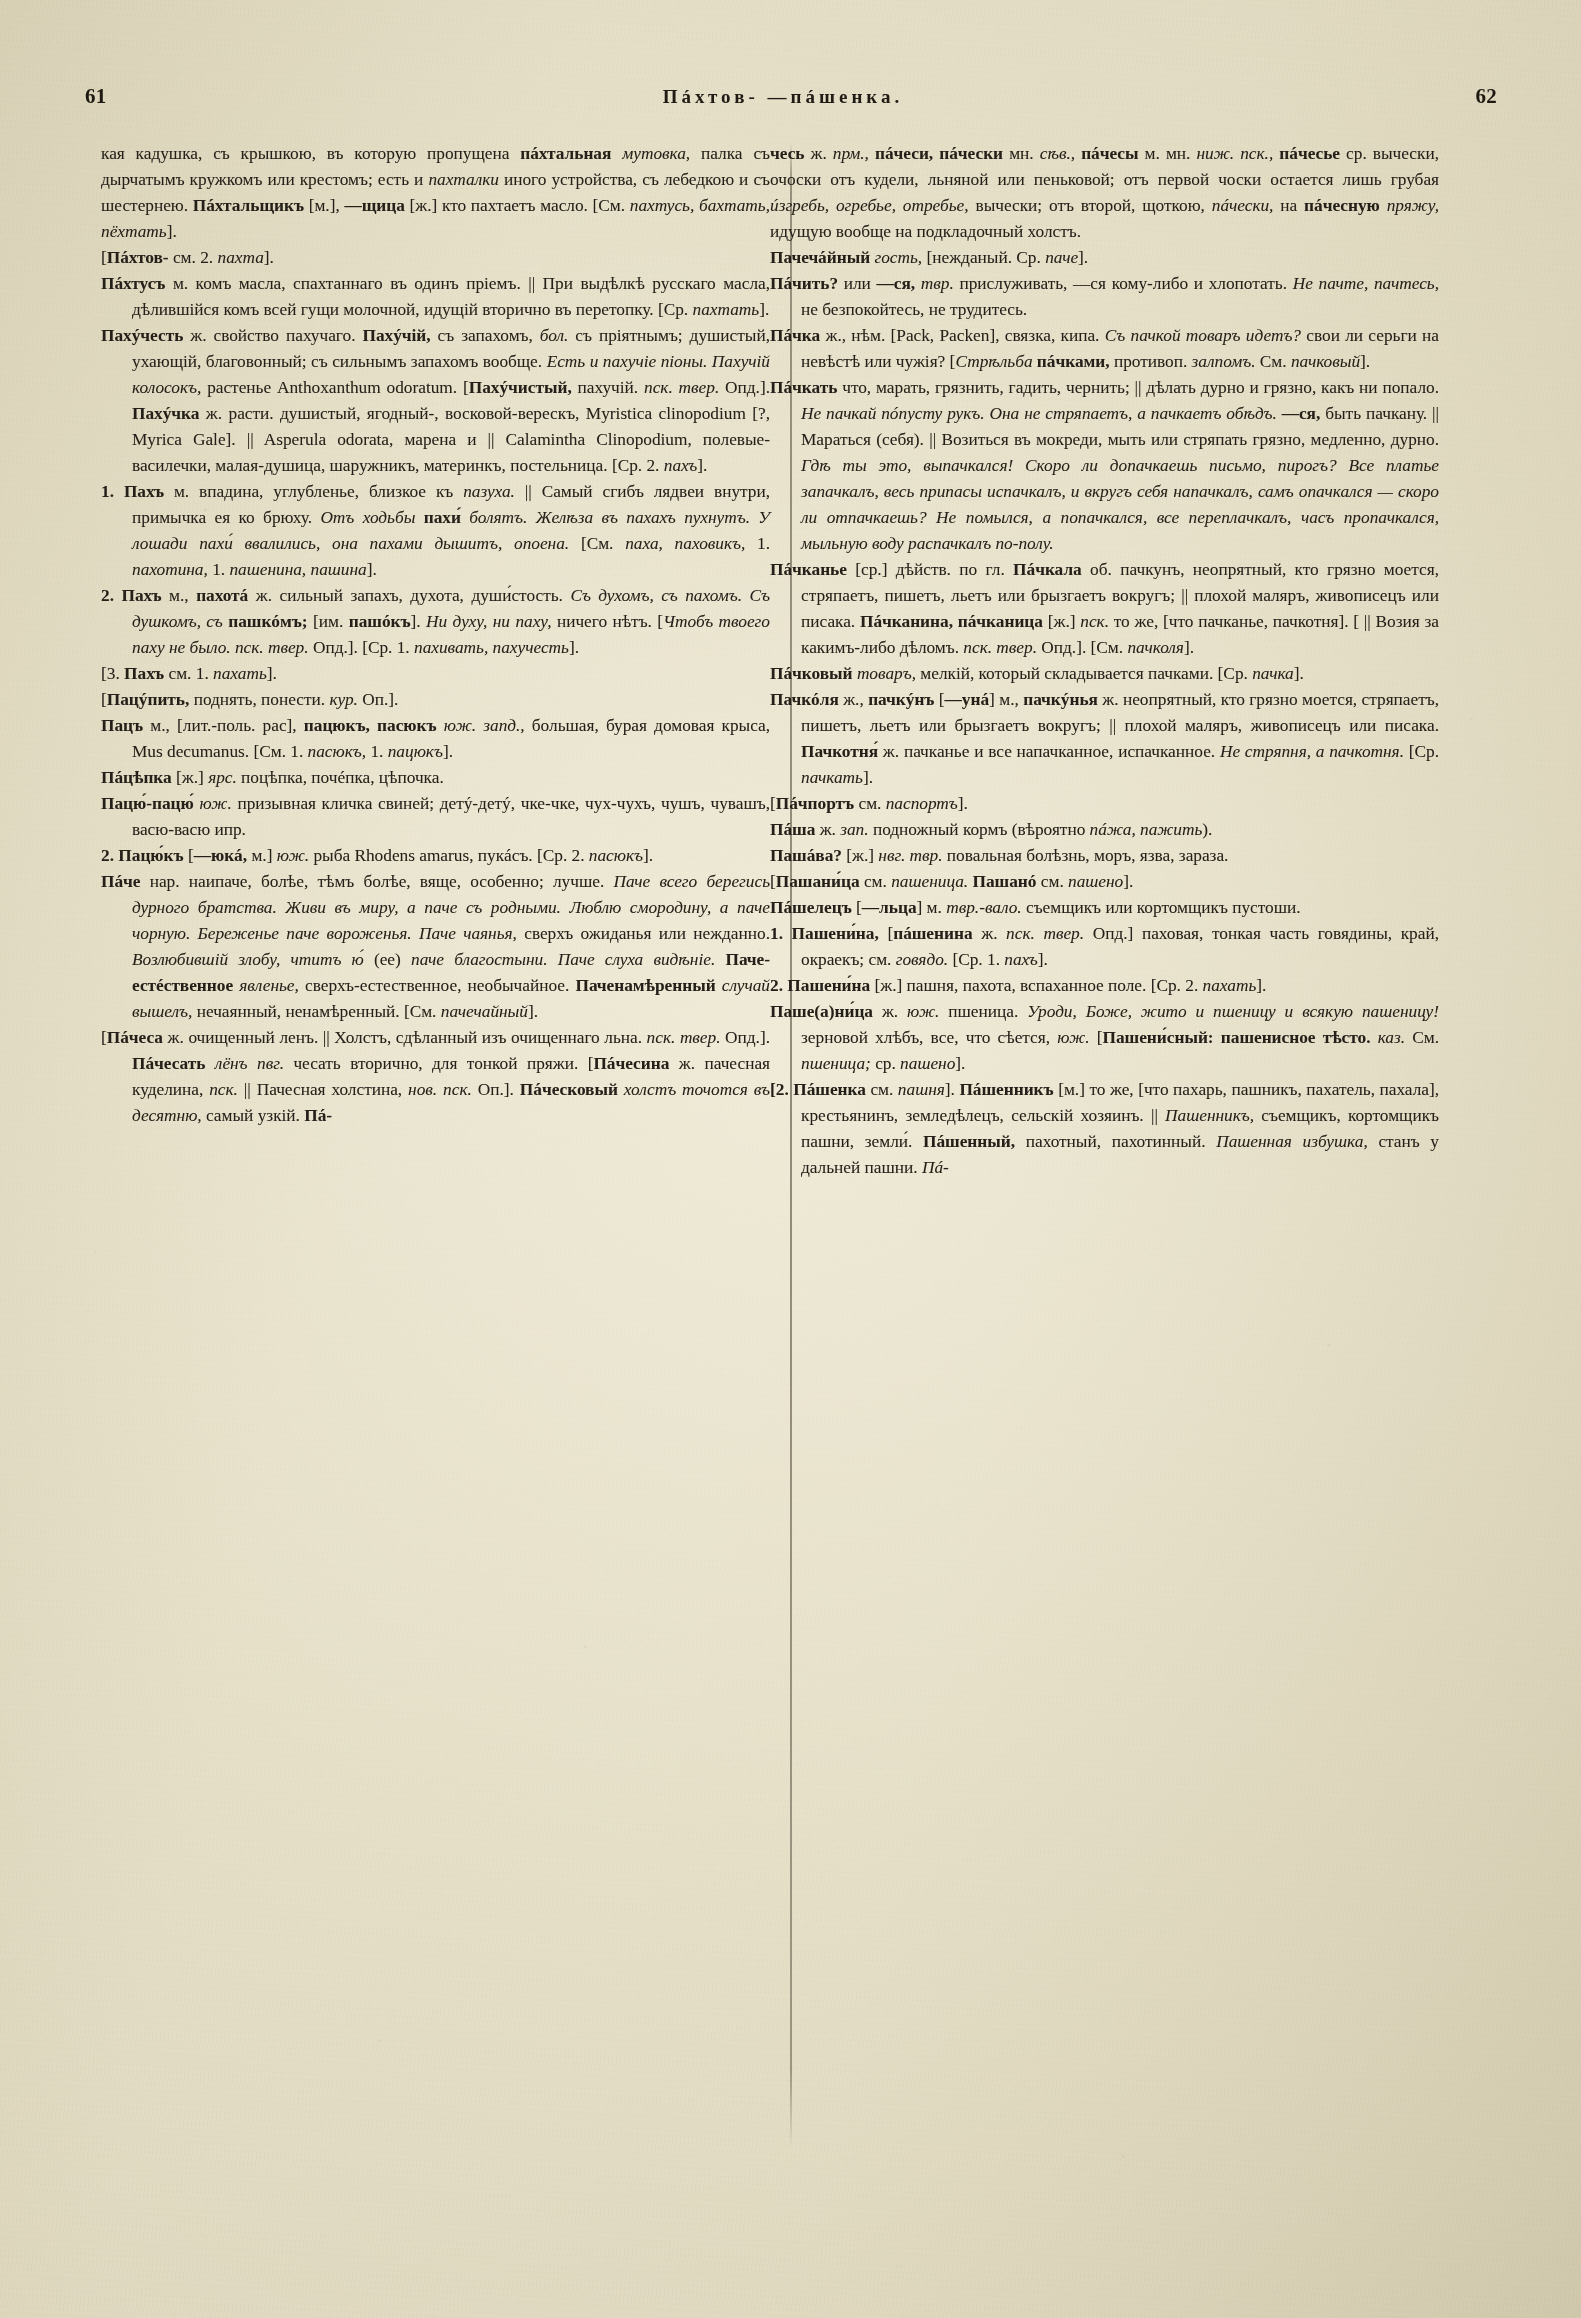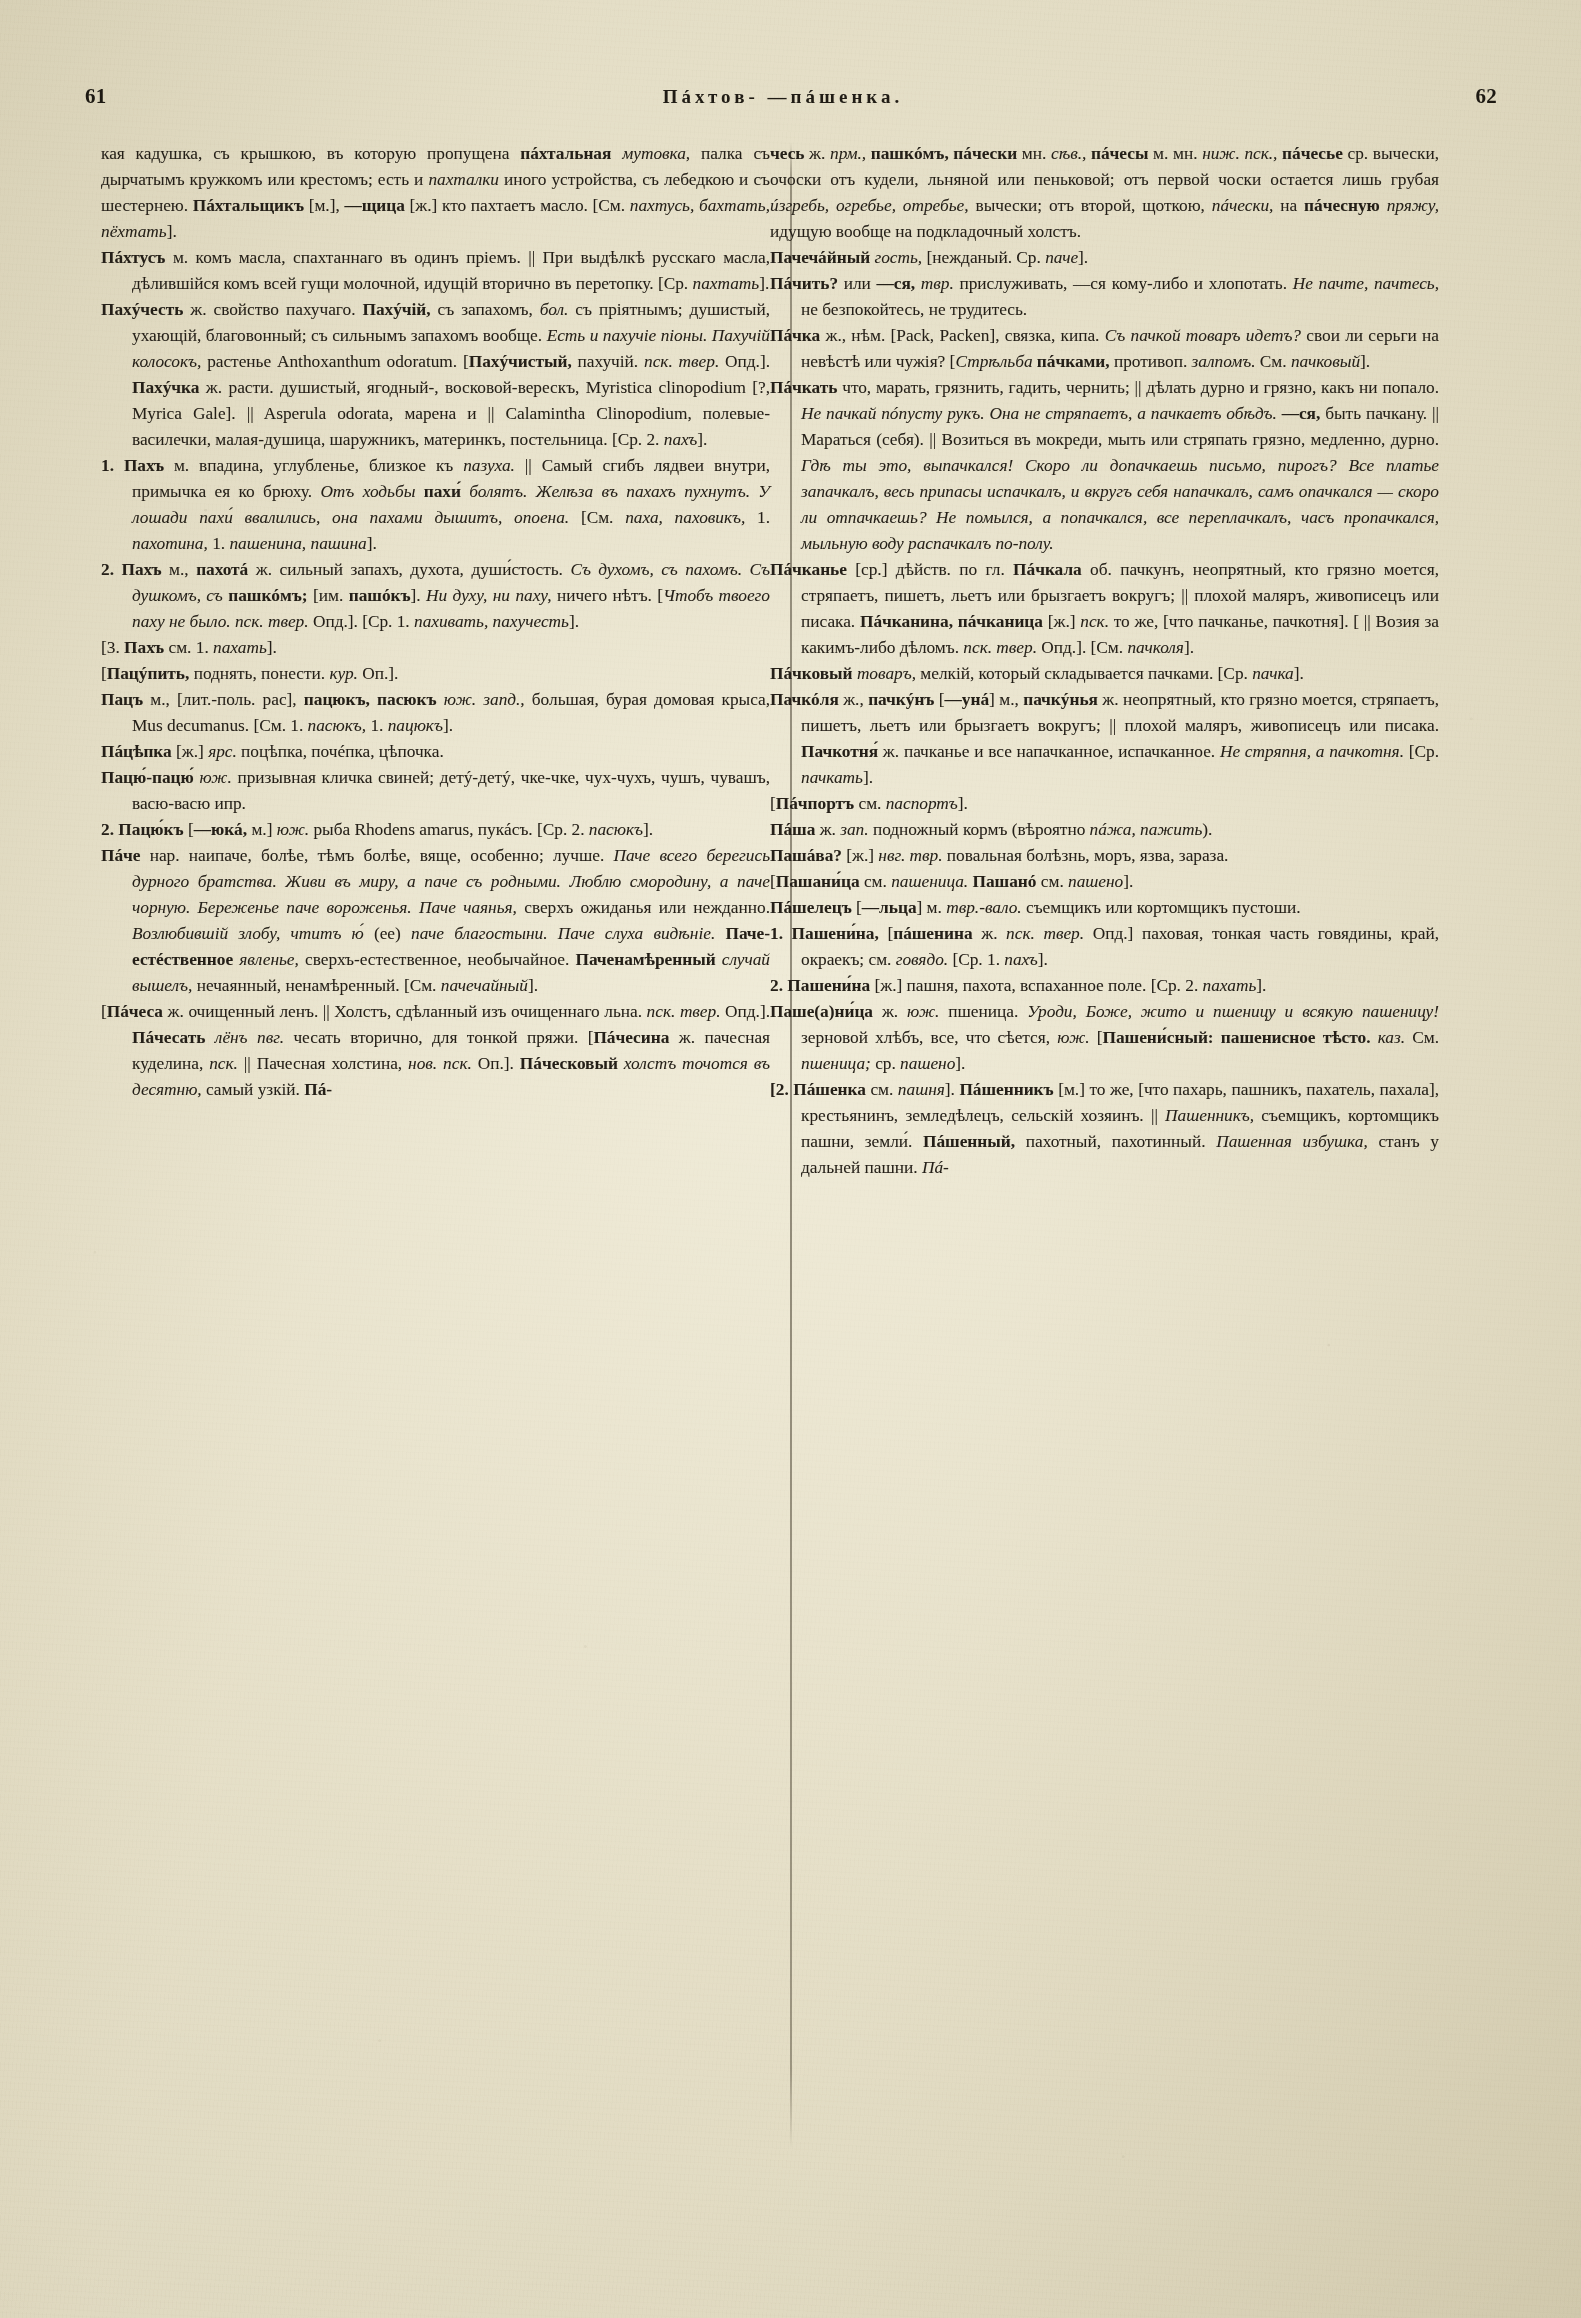--- a/index.html
+++ b/index.html
@@ -137,35 +137,36 @@
     <span class="folio">61</span>
     <span class="head-title">Пáхтов- —пáшенка.</span>
     <span class="folio">62</span>
   </div>
 
   <div class="col-divider"></div>
 
   <div class="columns">
     <div class="col" id="col-left">
         <p class="entry cont">кая кадушка, съ крышкою, въ которую пропущена <b>пáхтальная</b> <i>мутовка,</i> палка съ дырчатымъ кружкомъ или крестомъ; есть и <i>пахталки</i> иного устройства, съ лебедкою и съ шестернею. <b>Пáхтальщикъ</b> [м.], <b>—щица</b> [ж.] кто пахтаетъ масло. [См. <i>пахтусь, бахтать, пёхтать</i>].</p>
+        <p class="entry">[<b>Пáхтов-</b> см. 2. <i>пахта</i>].</p>
         <p class="entry"><b>Пáхтусъ</b> м. комъ масла, спахтаннаго въ одинъ пріемъ. || При выдѣлкѣ русскаго масла, дѣлившійся комъ всей гущи молочной, идущій вторично въ перетопку. [Ср. <i>пахтать</i>].</p>
         <p class="entry"><b>Пахýчесть</b> ж. свойство пахучаго. <b>Пахýчiй,</b> съ запахомъ, <i>бол.</i> съ пріятнымъ; душистый, ухающій, благовонный; съ сильнымъ запахомъ вообще. <i>Есть и пахучiе піоны. Пахучiй колосокъ,</i> растенье Anthoxanthum odoratum. [<b>Пахýчистый,</b> пахучiй. <i>пск. твер.</i> Опд.]. <b>Пахýчка</b> ж. расти. душистый, ягодный-, восковой-верескъ, Myristica clinopodium [?, Myrica Gale]. || Asperula odorata, марена и || Calamintha Clinopodium, полевые-василечки, малая-душица, шаружникъ, материнкъ, постельница. [Ср. 2. <i>пахъ</i>].</p>
         <p class="entry num"><span class="num-mark">1.</span> <b>Пахъ</b> м. впадина, углубленье, близкое къ <i>пазуха.</i> || Самый сгибъ лядвеи внутри, примычка ея ко брюху. <i>Отъ ходьбы</i> <b>пахи́</b> <i>болятъ. Желѣза въ пахахъ пухнутъ. У лошади пахи́ ввалились, она пахами дышитъ, опоена.</i> [См. <i>паха, паховикъ,</i> 1. <i>пахотина,</i> 1. <i>пашенина, пашина</i>].</p>
         <p class="entry num"><span class="num-mark">2.</span> <b>Пахъ</b> м., <b>пахотá</b> ж. сильный запахъ, духота, души́стость. <i>Съ духомъ, съ пахомъ. Съ душкомъ, съ</i> <b>пашкóмъ;</b> [им. <b>пашóкъ</b>]. <i>Ни духу, ни паху,</i> ничего нѣтъ. [<i>Чтобъ твоего паху не было. пск. твер.</i> Опд.]. [Ср. 1. <i>пахивать, пахучесть</i>].</p>
         <p class="entry">[3. <b>Пахъ</b> см. 1. <i>пахать</i>].</p>
         <p class="entry">[<b>Пацýпить,</b> поднять, понести. <i>кур.</i> Оп.].</p>
         <p class="entry"><b>Пацъ</b> м., [лит.-поль. pac], <b>пацюкъ, пасюкъ</b> <i>юж. запд.,</i> большая, бурая домовая крыса, Mus decumanus. [См. 1. <i>пасюкъ,</i> 1. <i>пацюкъ</i>].</p>
         <p class="entry"><b>Пáцѣпка</b> [ж.] <i>ярс.</i> поцѣпка, почéпка, цѣпочка.</p>
         <p class="entry"><b>Пацю́-пацю́</b> <i>юж.</i> призывная кличка свиней; детý-детý, чке-чке, чух-чухъ, чушъ, чувашъ, васю-васю ипр.</p>
         <p class="entry num"><span class="num-mark">2.</span> <b>Пацю́къ</b> [<b>—юкá,</b> м.] <i>юж.</i> рыба Rhodens amarus, пукáсъ. [Ср. 2. <i>пасюкъ</i>].</p>
         <p class="entry"><b>Пáче</b> нар. наипаче, болѣе, тѣмъ болѣе, вяще, особенно; лучше. <i>Паче всего берегись дурного братства. Живи въ миру, а паче съ родными. Люблю смородину, а паче чорную. Береженье паче вороженья. Паче чаянья,</i> сверхъ ожиданья или нежданно. <i>Возлюбившiй злобу, чтитъ ю́</i> (ее) <i>паче благостыни. Паче слуха видѣнiе.</i> <b>Паче-естéственное</b> <i>явленье,</i> сверхъ-естественное, необычайное. <b>Паченамѣренный</b> <i>случай вышелъ,</i> нечаянный, ненамѣренный. [См. <i>пачечайный</i>].</p>
         <p class="entry">[<b>Пáчеса</b> ж. очищенный ленъ. || Холстъ, сдѣланный изъ очищеннаго льна. <i>пск. твер.</i> Опд.]. <b>Пáчесать</b> <i>лёнъ пвг.</i> чесать вторично, для тонкой пряжи. [<b>Пáчесина</b> ж. пачесная куделина, <i>пск.</i> || Пачесная холстина, <i>нов. пск.</i> Оп.]. <b>Пáческовый</b> <i>холстъ точотся въ десятню,</i> самый узкiй. <b>Пá-</b></p>
       </div>
     <div class="col" id="col-right">
-        <p class="entry cont"><b>чесь</b> ж. <i>прм.,</i> <b>пашкóмъ, пáчески</b> мн. <i>сѣв.,</i> <b>пáчесы</b> м. мн. <i>ниж. пск.,</i> <b>пáчесье</b> ср. вычески, очоски отъ кудели, льняной или пеньковой; отъ первой чоски остается лишь грубая <i>úзгребь, огребье, отребье,</i> вычески; отъ второй, щоткою, <i>пáчески,</i> на <b>пáчесную</b> <i>пряжу,</i> идущую вообще на подкладочный холстъ.</p>
+        <p class="entry cont"><b>чесь</b> ж. <i>прм.,</i> <b>пáчеси, пáчески</b> мн. <i>сѣв.,</i> <b>пáчесы</b> м. мн. <i>ниж. пск.,</i> <b>пáчесье</b> ср. вычески, очоски отъ кудели, льняной или пеньковой; отъ первой чоски остается лишь грубая <i>úзгребь, огребье, отребье,</i> вычески; отъ второй, щоткою, <i>пáчески,</i> на <b>пáчесную</b> <i>пряжу,</i> идущую вообще на подкладочный холстъ.</p>
         <p class="entry"><b>Пачечáйный</b> <i>гость,</i> [нежданый. Ср. <i>паче</i>].</p>
         <p class="entry"><b>Пáчить?</b> или <b>—ся,</b> <i>твр.</i> прислуживать, —ся кому-либо и хлопотать. <i>Не пачте, пачтесь,</i> не безпокойтесь, не трудитесь.</p>
         <p class="entry"><b>Пáчка</b> ж., нѣм. [Pack, Packen], связка, кипа. <i>Съ пачкой товаръ идетъ?</i> свои ли серьги на невѣстѣ или чужiя? [<i>Стрѣльба</i> <b>пáчками,</b> противоп. <i>залпомъ.</i> См. <i>пачковый</i>].</p>
         <p class="entry"><b>Пáчкать</b> что, марать, грязнить, гадить, чернить; || дѣлать дурно и грязно, какъ ни попало. <i>Не пачкай пóпусту рукъ. Она не стряпаетъ, а пачкаетъ обѣдъ.</i> <b>—ся,</b> быть пачкану. || Мараться (себя). || Возиться въ мокреди, мыть или стряпать грязно, медленно, дурно. <i>Гдѣ ты это, выпачкался! Скоро ли допачкаешь письмо, пирогъ? Все платье запачкалъ, весь припасы испачкалъ, и вкругъ себя напачкалъ, самъ опачкался — скоро ли отпачкаешь? Не помылся, а попачкался, все переплачкалъ, часъ пропачкался, мыльную воду распачкалъ по-полу.</i></p>
         <p class="entry"><b>Пáчканье</b> [ср.] дѣйств. по гл. <b>Пáчкала</b> об. пачкунъ, неопрятный, кто грязно моется, стряпаетъ, пишетъ, льетъ или брызгаетъ вокругъ; || плохой маляръ, живописецъ или писака. <b>Пáчканина, пáчканица</b> [ж.] <i>пск.</i> то же, [что пачканье, пачкотня]. [ || Возия за какимъ-либо дѣломъ. <i>пск. твер.</i> Опд.]. [См. <i>пачколя</i>].</p>
         <p class="entry"><b>Пáчковый</b> <i>товаръ,</i> мелкiй, который складывается пачками. [Ср. <i>пачка</i>].</p>
         <p class="entry"><b>Пачкóля</b> ж., <b>пачкýнъ</b> [<b>—унá</b>] м., <b>пачкýнья</b> ж. неопрятный, кто грязно моется, стряпаетъ, пишетъ, льетъ или брызгаетъ вокругъ; || плохой маляръ, живописецъ или писака. <b>Пачкотня́</b> ж. пачканье и все напачканное, испачканное. <i>Не стряпня, а пачкотня.</i> [Ср. <i>пачкать</i>].</p>
         <p class="entry">[<b>Пáчпортъ</b> см. <i>паспортъ</i>].</p>
         <p class="entry"><b>Пáша</b> ж. <i>зап.</i> подножный кормъ (вѣроятно <i>пáжа, пажить</i>).</p>
         <p class="entry"><b>Пашáва?</b> [ж.] <i>нвг. твр.</i> повальная болѣзнь, моръ, язва, зараза.</p>

